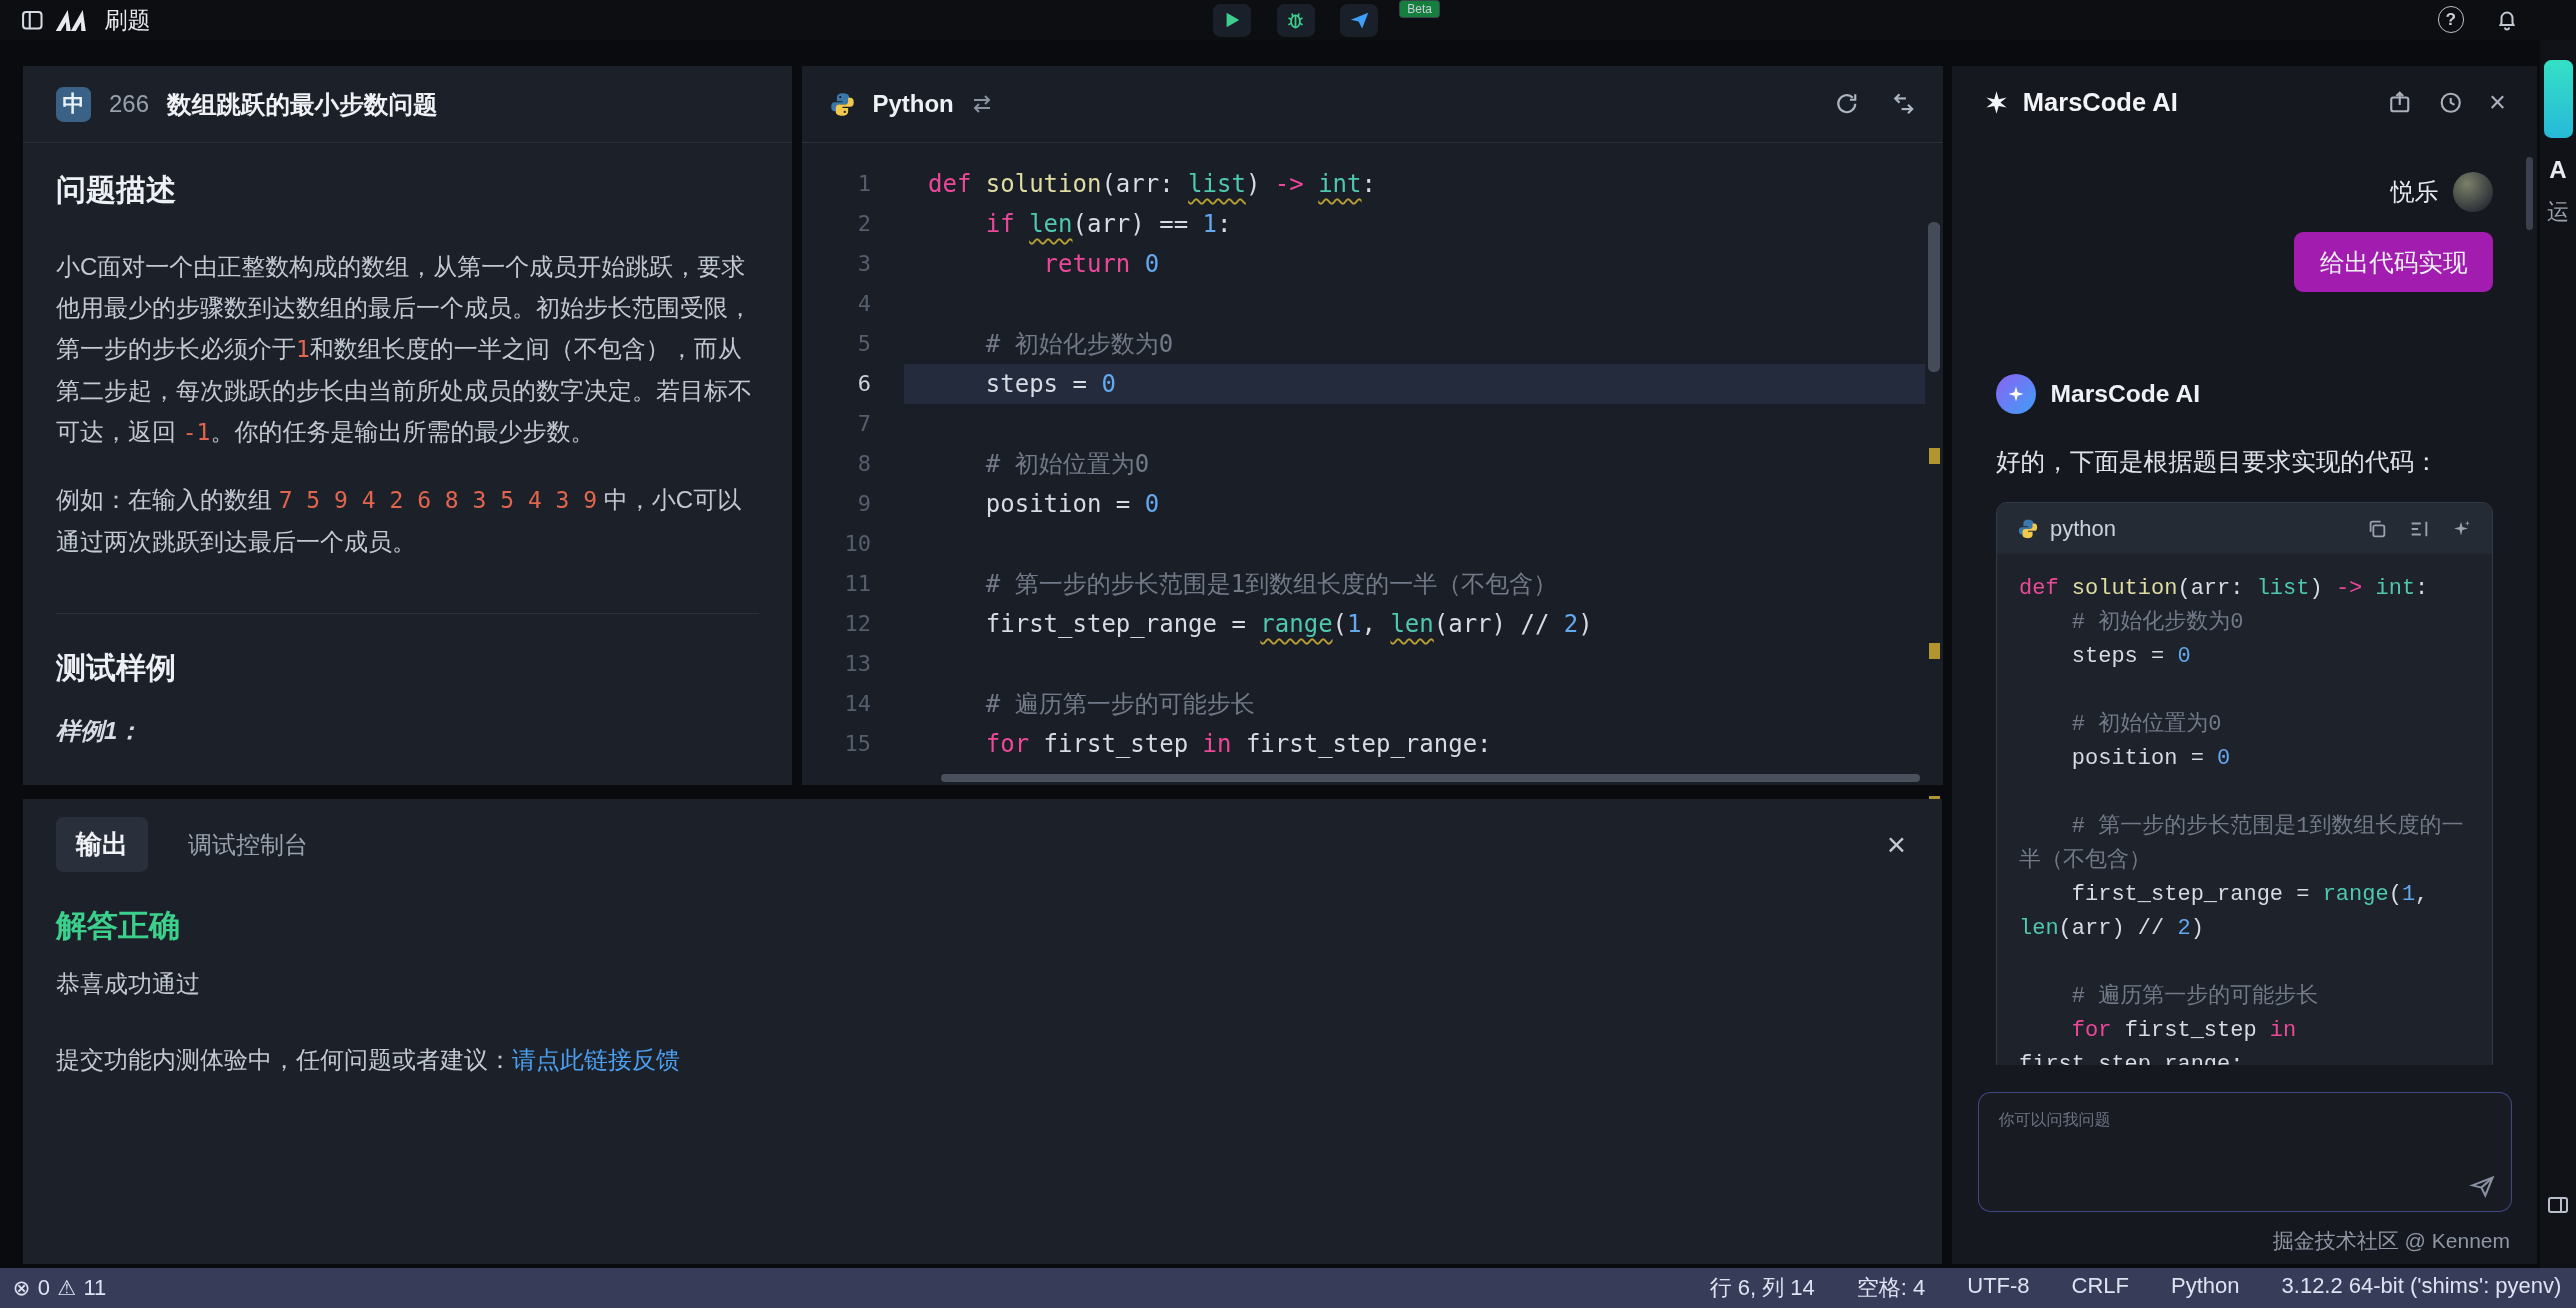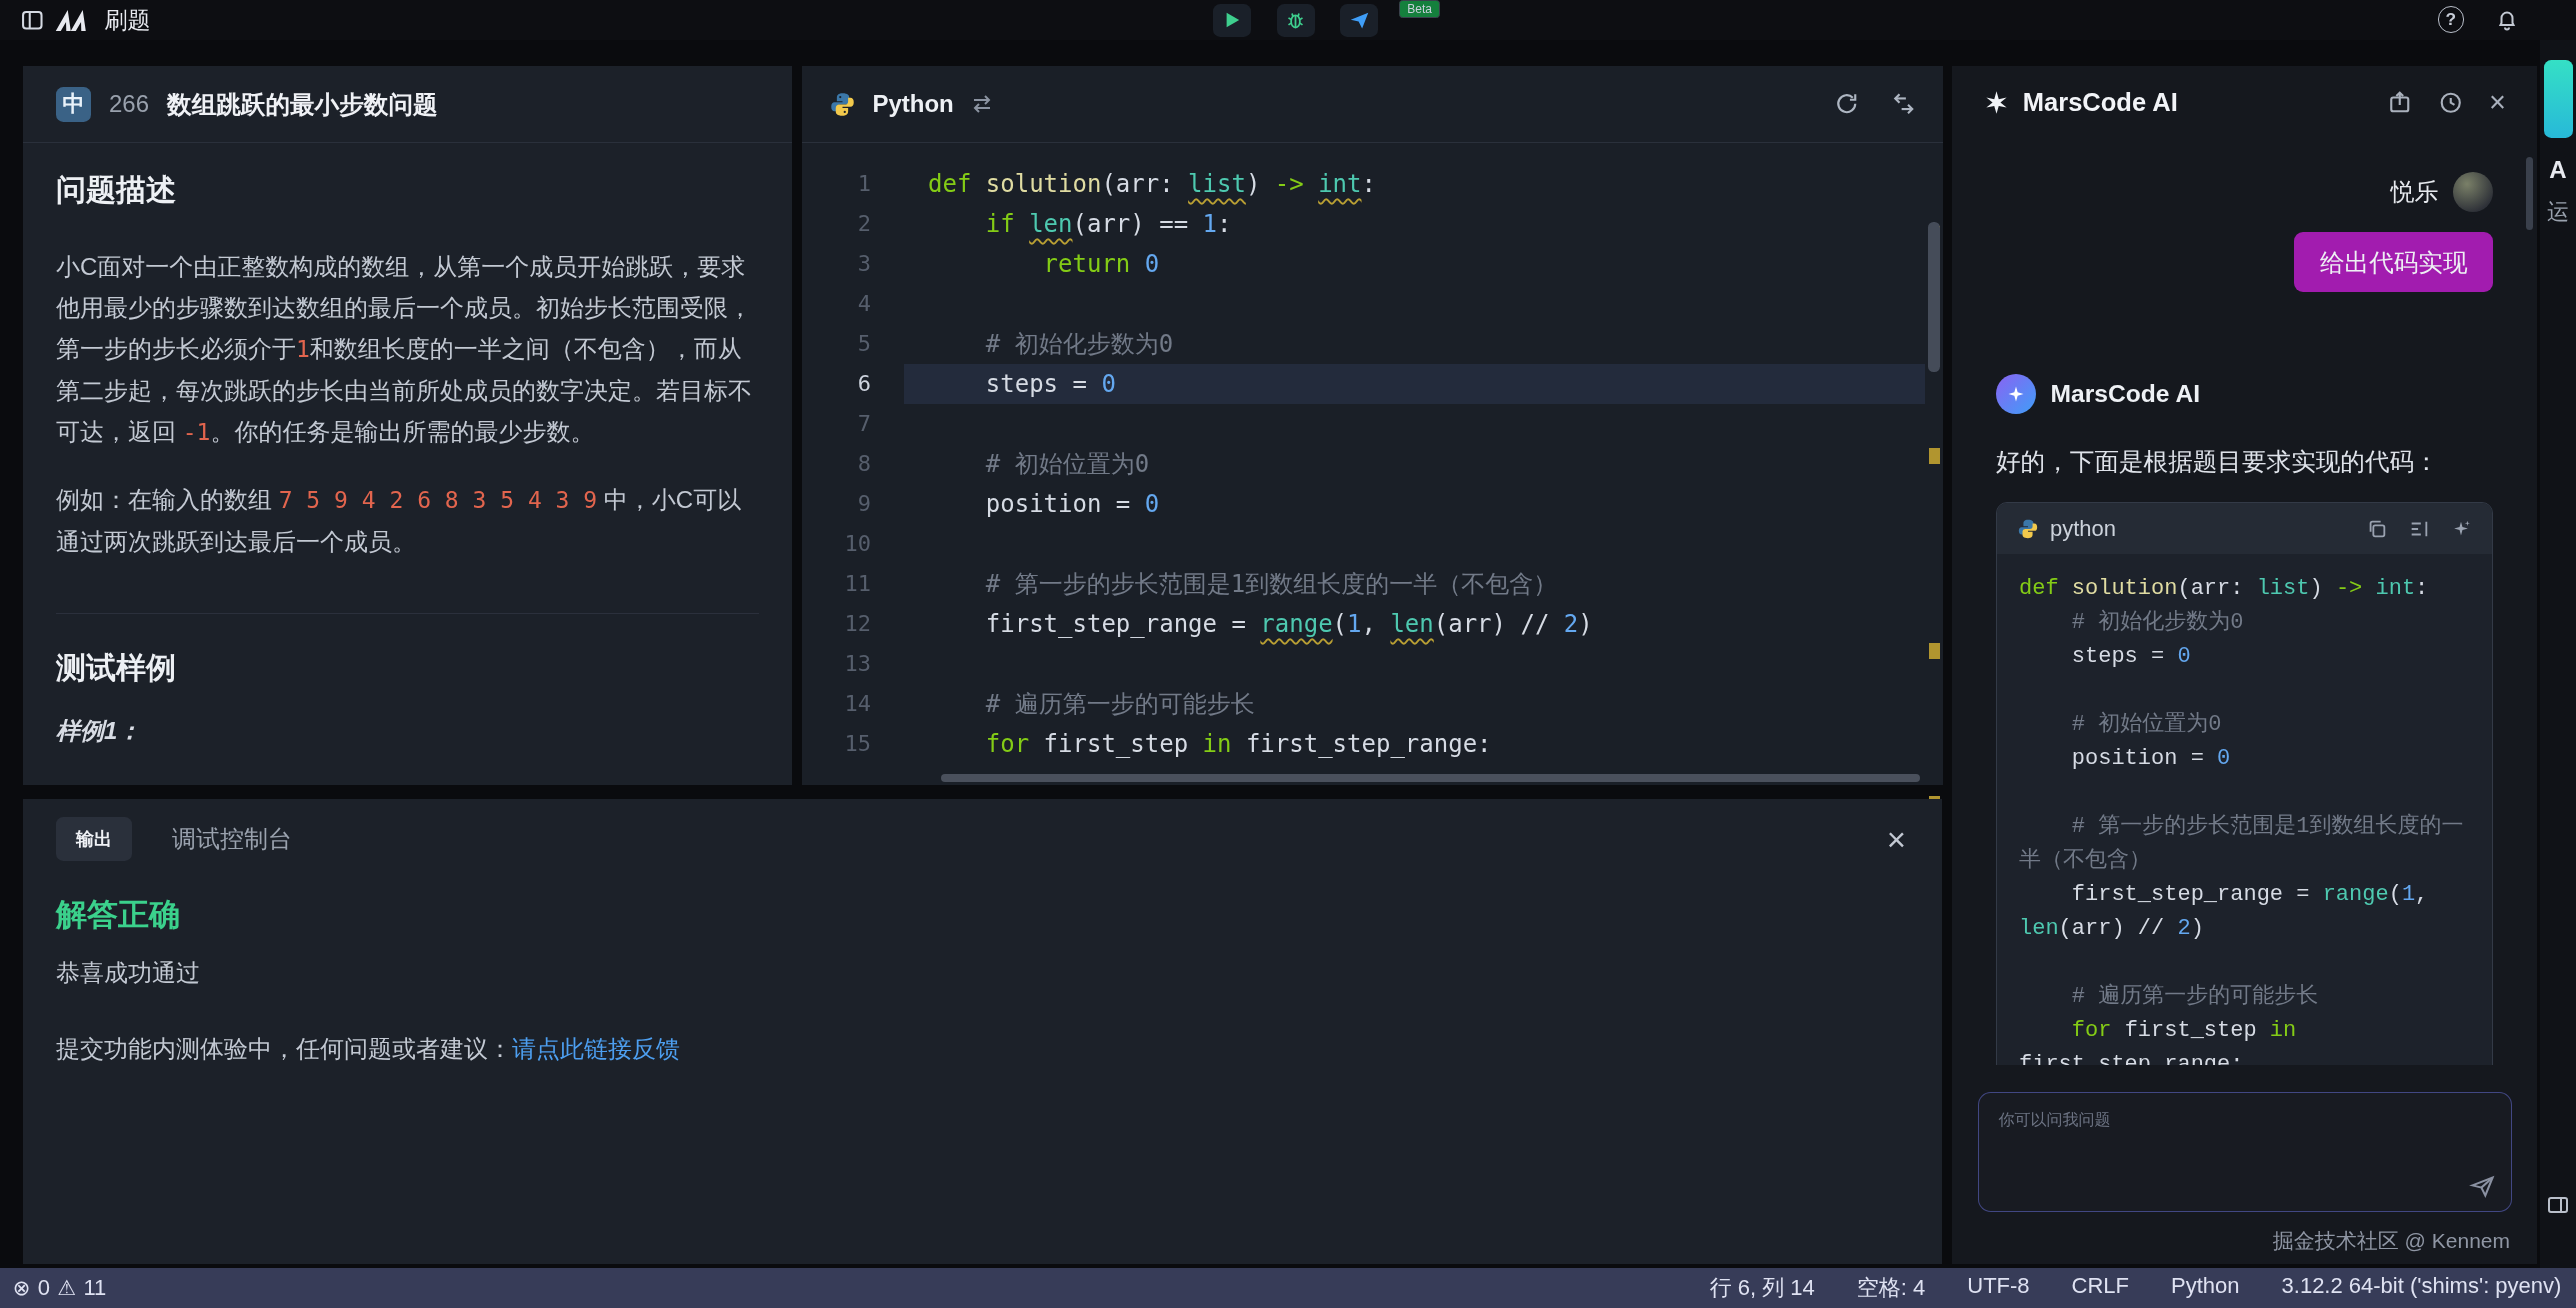--- a/index.html
+++ b/index.html
@@ -38,31 +38,31 @@
   .editor-tab-label { font-size:24px; font-weight:700; color:#eef1f5; }
   .editor-actions { margin-left:auto; display:flex; gap:31px; color:#aeb6c2; align-items:center; }
   .editor-body { position:absolute; left:0; top:78px; right:18px; bottom:12.8px; overflow:hidden; display:flex;
     font-family:"DejaVu Sans Mono","DejaVu Sans",monospace; }
   .gutter { width:102px; flex:none; padding:20px 33px 0 0; text-align:right; }
   .gutter-num { height:40px; line-height:40px; font-size:22px; color:#565e6c; }
   .gutter-num.active { color:#cdd3de; }
   .code-lines { flex:1; padding-top:20px; overflow:hidden; }
   .code-row { height:40px; line-height:40px; font-size:24px; white-space:pre; padding-left:24px; }
   .code-row.active { background:#232b3c; }
-  .tk-kw { color:#84cc16; } .tk-fn { color:#e0dca2; } .tk-bi { color:#4ec9b0; }
+  .tk-kw { color:#ec4899; } .tk-fn { color:#e0dca2; } .tk-bi { color:#4ec9b0; }
   .tk-num { color:#64a8f0; } .tk-com { color:#727a88; } .tk-pl { color:#d6dbe4; }
   .sq { text-decoration-line:underline; text-decoration-style:wavy; text-decoration-color:#b99f33; text-decoration-thickness:1.8px; text-underline-offset:6.4px; }
   .editor-vscroll { position:absolute; right:0; top:78px; width:18px; bottom:12.8px; }
   .v-thumb { position:absolute; left:2.7px; top:78px; width:12px; height:150px; background:#454c59; border-radius:5.5px; }
   .v-mark { position:absolute; left:3.6px; width:11px; height:16.4px; background:#b1952f; }
   .editor-hscroll { position:absolute; left:139px; bottom:2.7px; width:979px; height:8.2px; background:#4a505c; border-radius:4.6px; }
   
   .output-panel { position:absolute; left:23px; top:799px; width:1919px; height:465px; background:#1c2129; }
   .output-header { display:flex; align-items:center; padding:18px 36px 0 33px; gap:40px; }
-  .tab-output { background:#2a303b; color:#f0f2f6; font-weight:700; font-size:18px; padding:10px 20px; border-radius:7.3px; cursor:pointer; }
+  .tab-output { background:#2a303b; color:#f0f2f6; font-weight:700; font-size:26px; padding:10px 20px; border-radius:7.3px; cursor:pointer; }
   .tab-console { color:#9aa2ae; font-size:24px; cursor:pointer; }
   .output-close { margin-left:auto; color:#c3c9d3; font-size:33px; line-height:1; cursor:pointer; }
   .output-body { padding:33px; }
   .result-title { color:#3bd18c; font-size:31px; font-weight:700; }
   .result-sub { margin-top:21px; color:#c3c9d3; font-size:24px; }
   .feedback-row { margin-top:44px; color:#c3c9d3; font-size:24px; }
   .feedback-link { color:#4d9ff0; text-decoration:none; cursor:pointer; }
   
   .assistant-panel { position:absolute; left:1952px; top:66px; width:585px; height:1198px; background:#15181e; display:flex; flex-direction:column; }
   .assistant-header { height:73px; flex:none; display:flex; align-items:center; padding:0 31px; gap:12.8px; }

